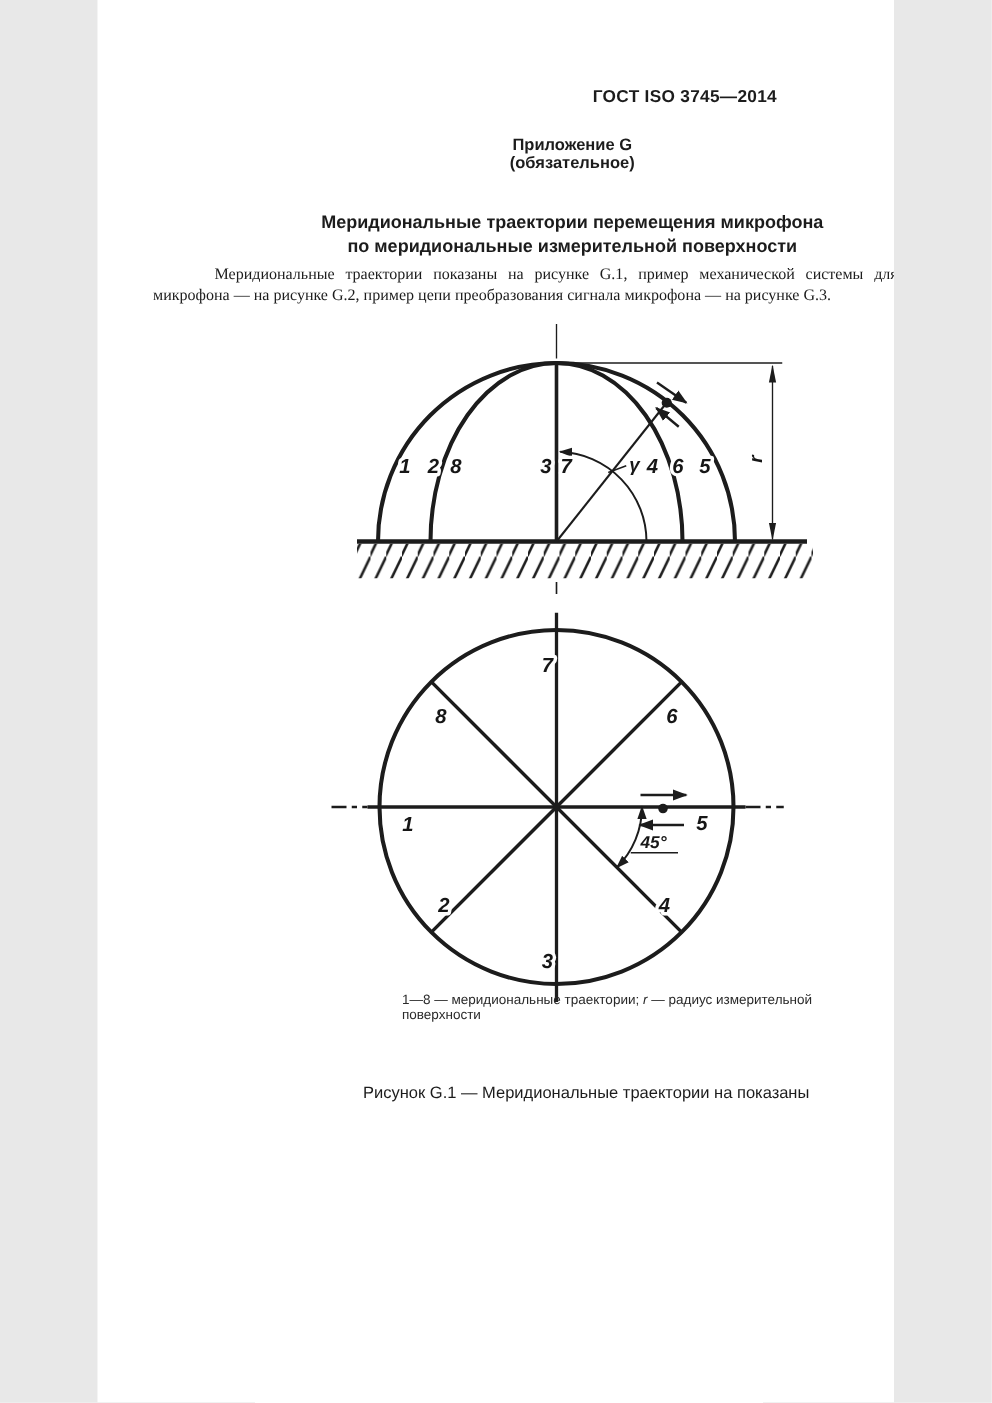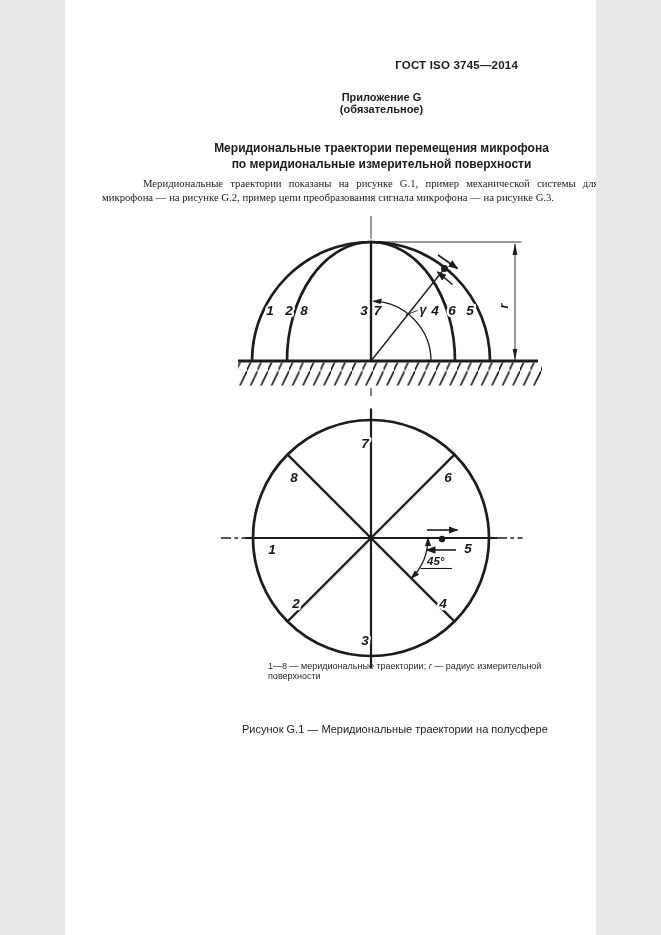--- a/index.html
+++ b/index.html
@@ -117,17 +117,17 @@
     <text class="lbl" x="67" y="149" text-anchor="middle">1</text>
     <text class="lbl" x="263" y="148" text-anchor="middle">5</text>
     <text class="lbl" x="91" y="203" text-anchor="middle">2</text>
     <text class="lbl" x="238" y="203" text-anchor="middle">4</text>
     <text class="lbl" x="160" y="240" text-anchor="middle">3</text>
     <text class="lbl lbl-ang" x="222" y="160" text-anchor="start">45°</text>
   </svg>
 
   <div class="abs legend"><span>1—8 — меридиональные траектории; </span><i>r</i><span> — радиус измерительной поверхности</span></div>
 
-  <div class="abs fig-caption">Рисунок G.1 — Меридиональные траектории на полусфере</div>
+  <div class="abs fig-caption">Рисунок G.1 — Меридиональные траектории на показаны</div>
 
   <div class="abs page-number">72</div>
 
 </div>
 
 </body></html>

